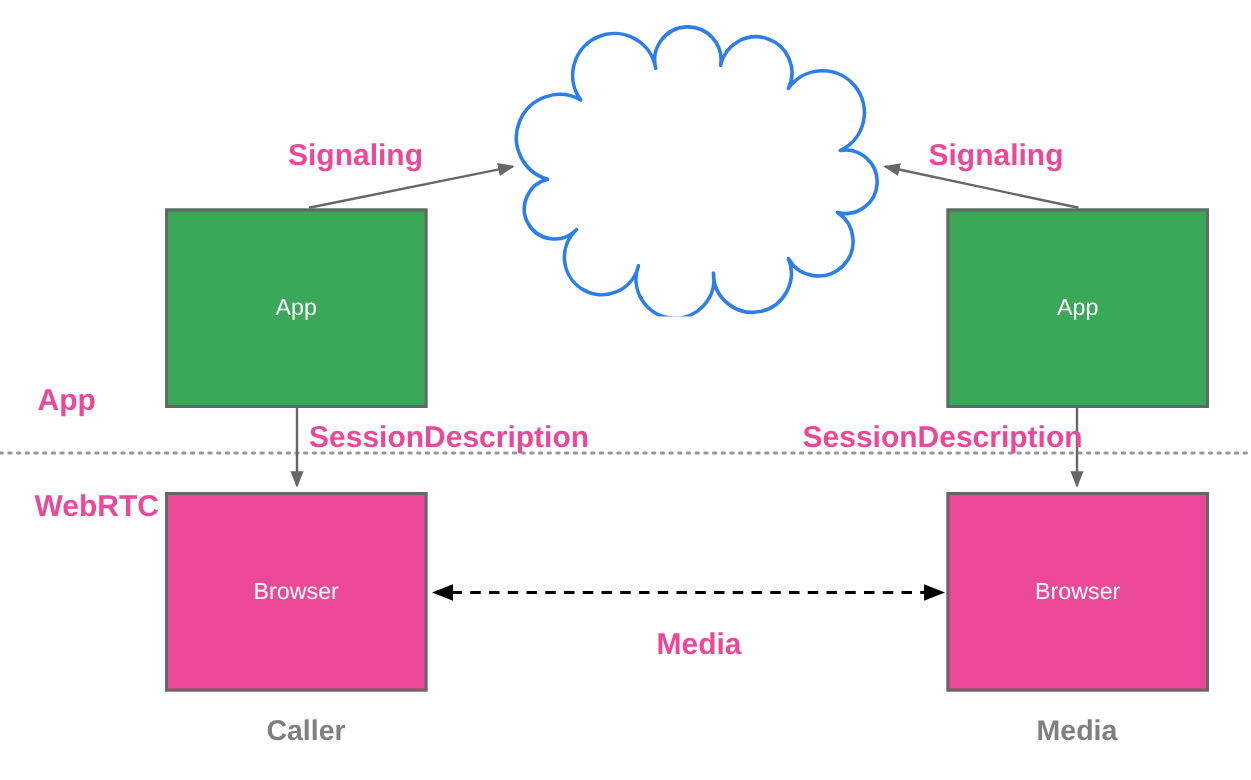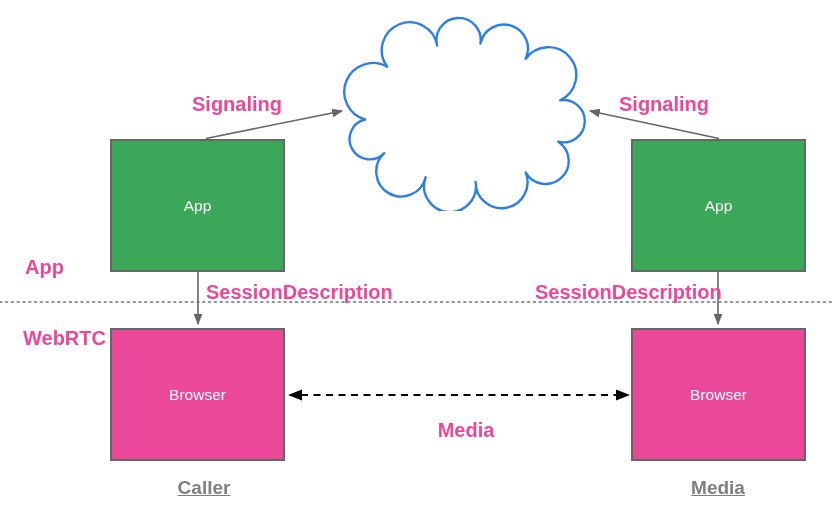--- a/index.html
+++ b/index.html
@@ -55,21 +55,20 @@
   .lbl-session-callee   { left: 535px; top: 281px; width: 172px; }
   .lbl-layer-app        { left: 25px;  top: 256px; }
   .lbl-layer-webrtc     { left: 23px;  top: 327px; text-align: center; }
   .lbl-media            { left: 416px; top: 419px; width: 100px; }
   .lbl-role {
     font-size: 19px;
     color: #7f7f7f;
     top: 477px;
     width: 100px;
     text-align: center;
-    text-decoration: underline;
   }
   .lbl-caller { left: 154px; }
   .lbl-callee { left: 668px; }
 </style>
 </head>
 <body>
 
 <div class="canvas">
 
   <svg class="layer" viewBox="0 0 834 520">

